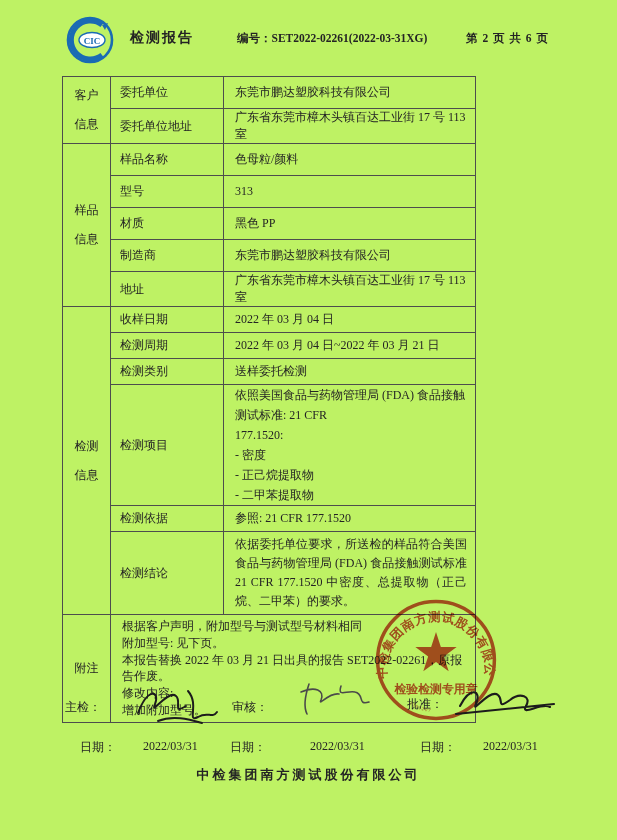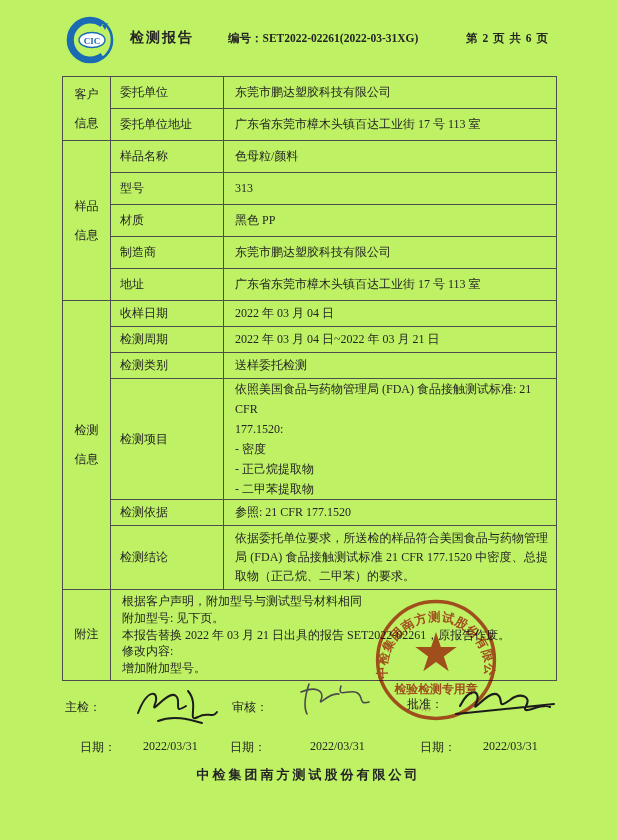--- a/index.html
+++ b/index.html
@@ -3,24 +3,24 @@
 <meta charset="utf-8">
 <style>
   html,body{margin:0;padding:0;background:#ffffff;}
   .page{
     position:relative;width:617px;height:840px;background:#bef264;
     font-family:"Liberation Serif","DejaVu Serif",serif;color:#242424;overflow:hidden;
   }
   
   .hdr-logo{position:absolute;left:62px;top:14px;width:56px;height:52px;}
   .hdr-title{position:absolute;left:130px;top:29px;font-size:14px;font-weight:bold;letter-spacing:2px;}
-  .hdr-no{position:absolute;left:228px;top:31px;font-size:11.5px;font-weight:bold;}
+  .hdr-no{position:absolute;left:237px;top:31px;font-size:11.5px;font-weight:bold;}
   .hdr-page{position:absolute;left:466px;top:31px;font-size:11.5px;font-weight:bold;letter-spacing:1px;}
   
-  table.report{position:absolute;left:62px;top:76px;width:495px;border-collapse:collapse;table-layout:fixed;}
+  table.report{position:absolute;left:62px;top:76px;width:414px;border-collapse:collapse;table-layout:fixed;}
   table.report td{border:1px solid #4d4d4d;font-size:12px;vertical-align:middle;overflow:hidden;}
   td.gcell{width:47px;text-align:center;padding:0;}
   td.gcell .gl{line-height:29px;}
   td.fcell{width:99px;padding:0 4px 0 9px;}
   td.vcell{padding:0 8px 0 11px;}
   tr.h32{height:32px}tr.h26{height:26px}tr.h100{height:100px}tr.h56{height:56px}tr.h84{height:84px}
   .ml{line-height:20px;}
   .concl{line-height:19px;text-align:justify;padding:3px 0;}
   .note-line{line-height:16.8px;}
   td.notecell{padding:3px 8px 3px 11px;}

